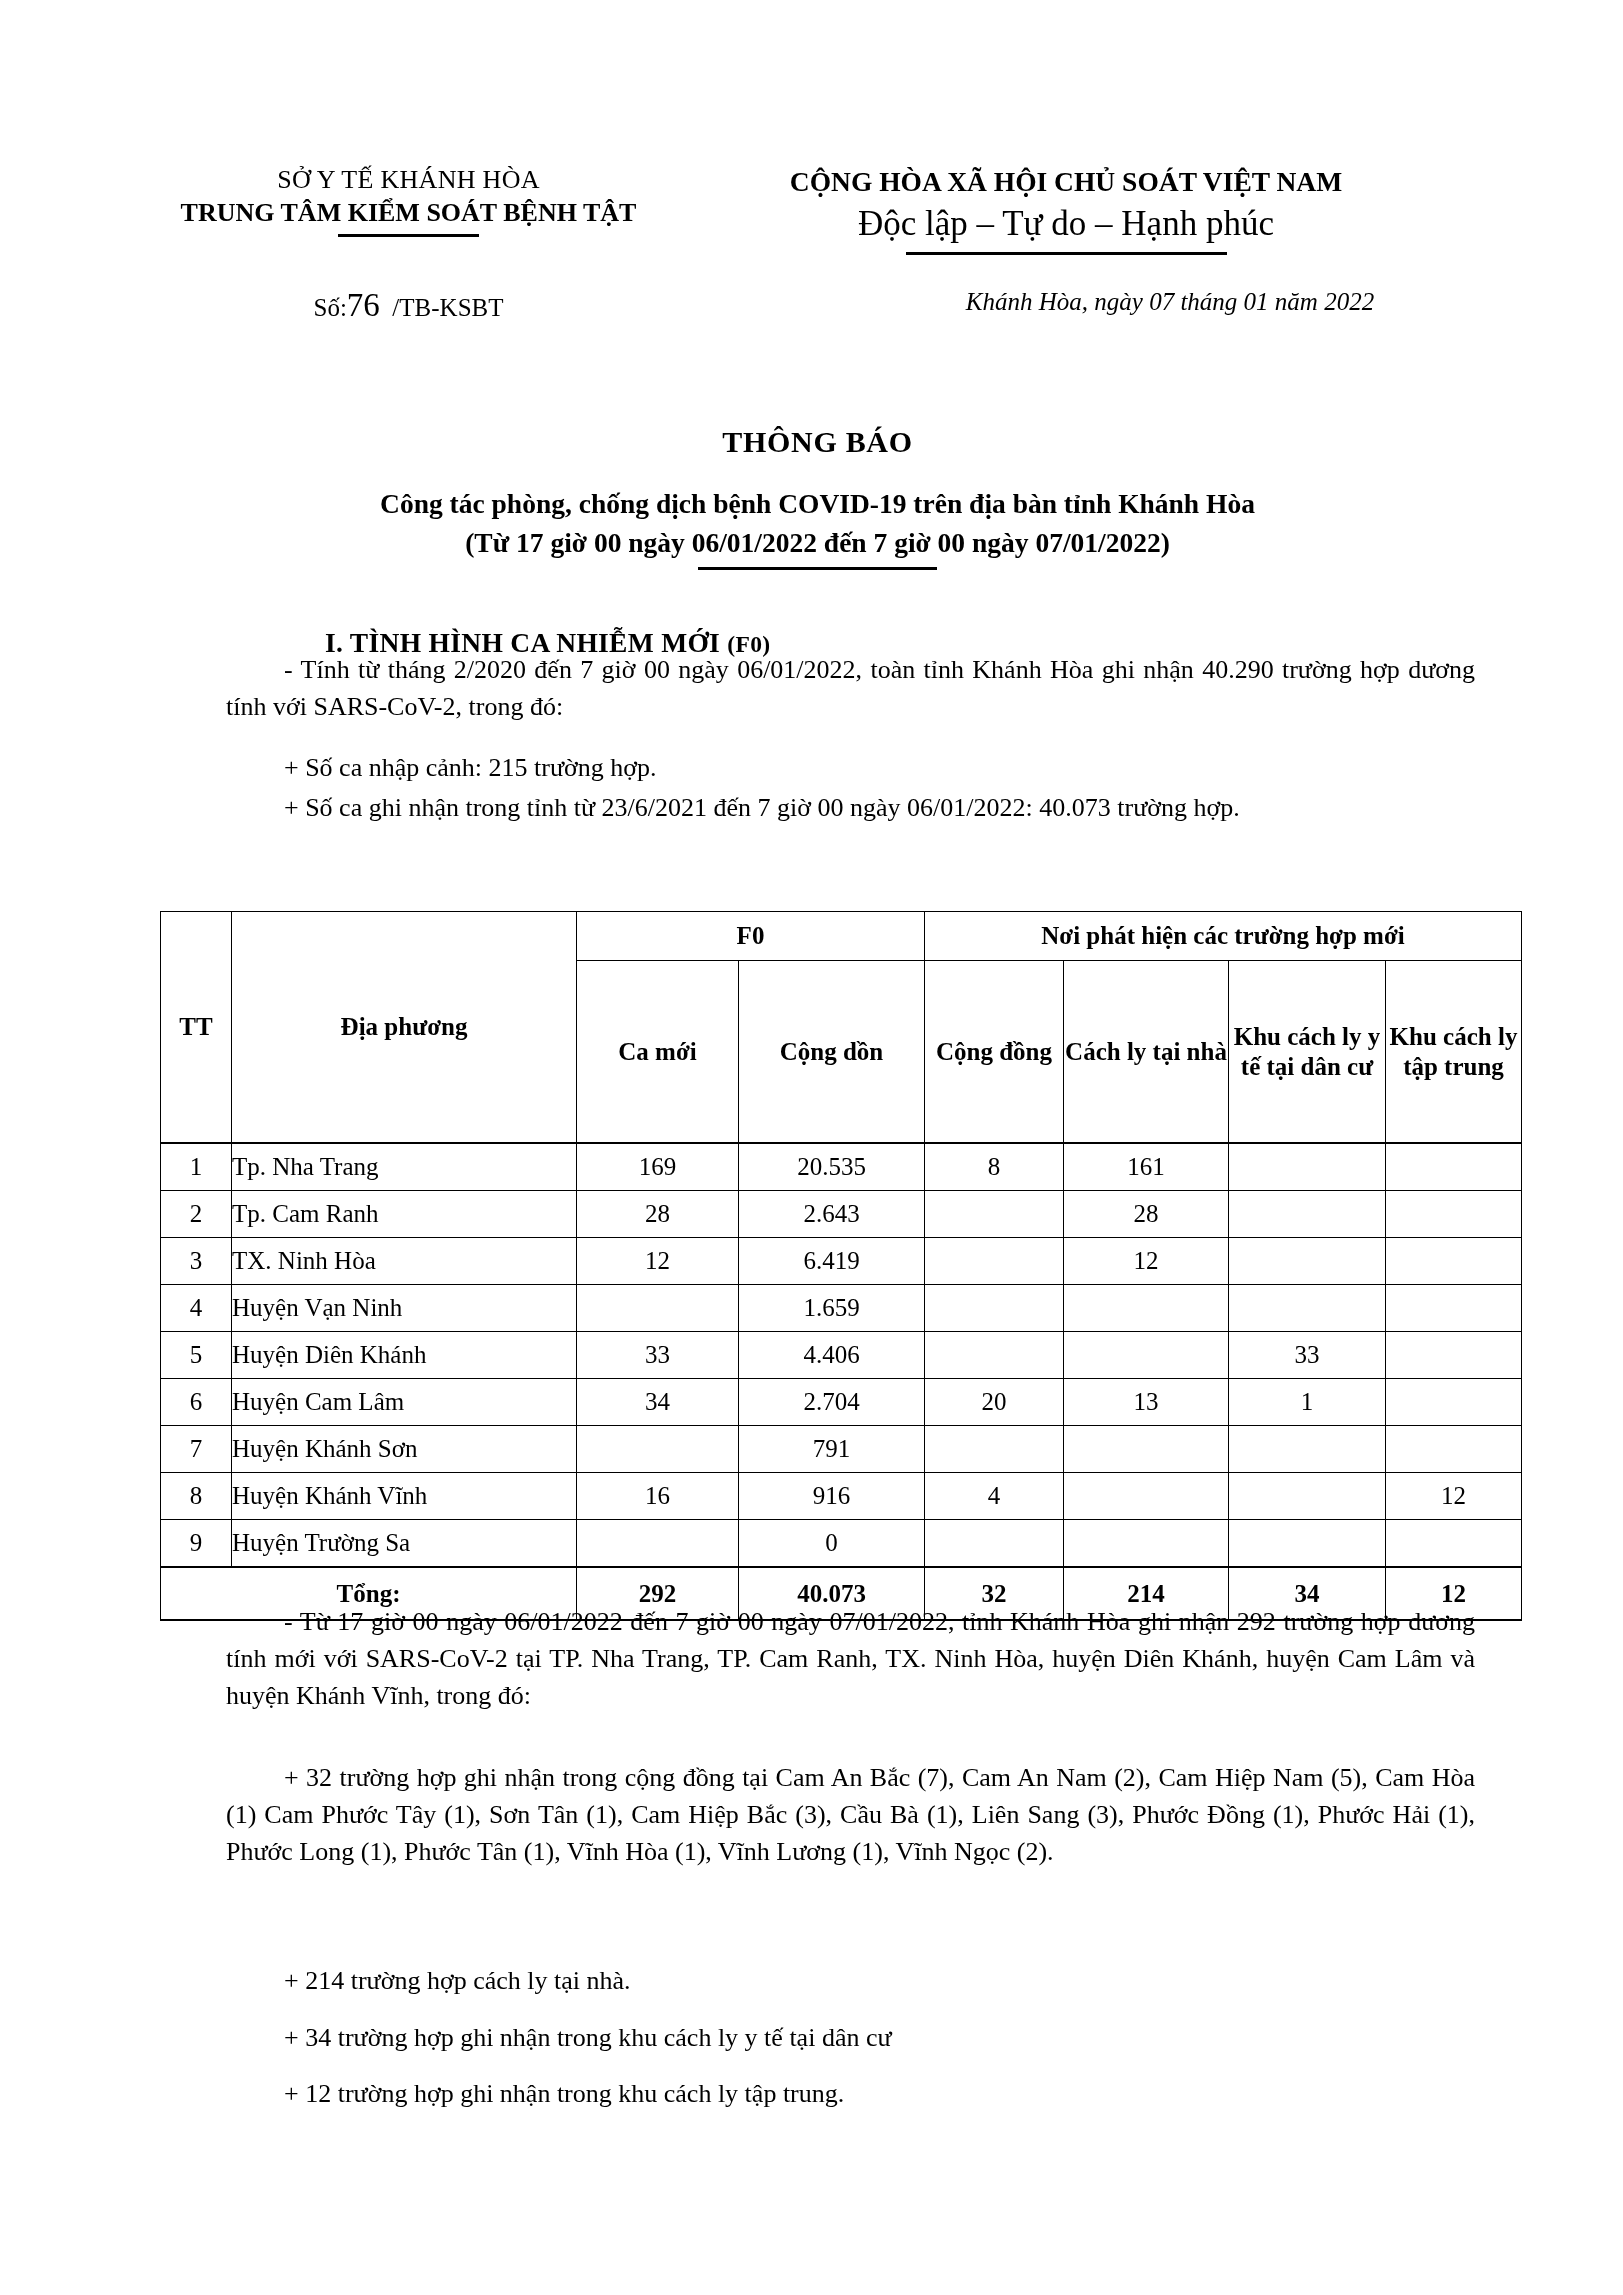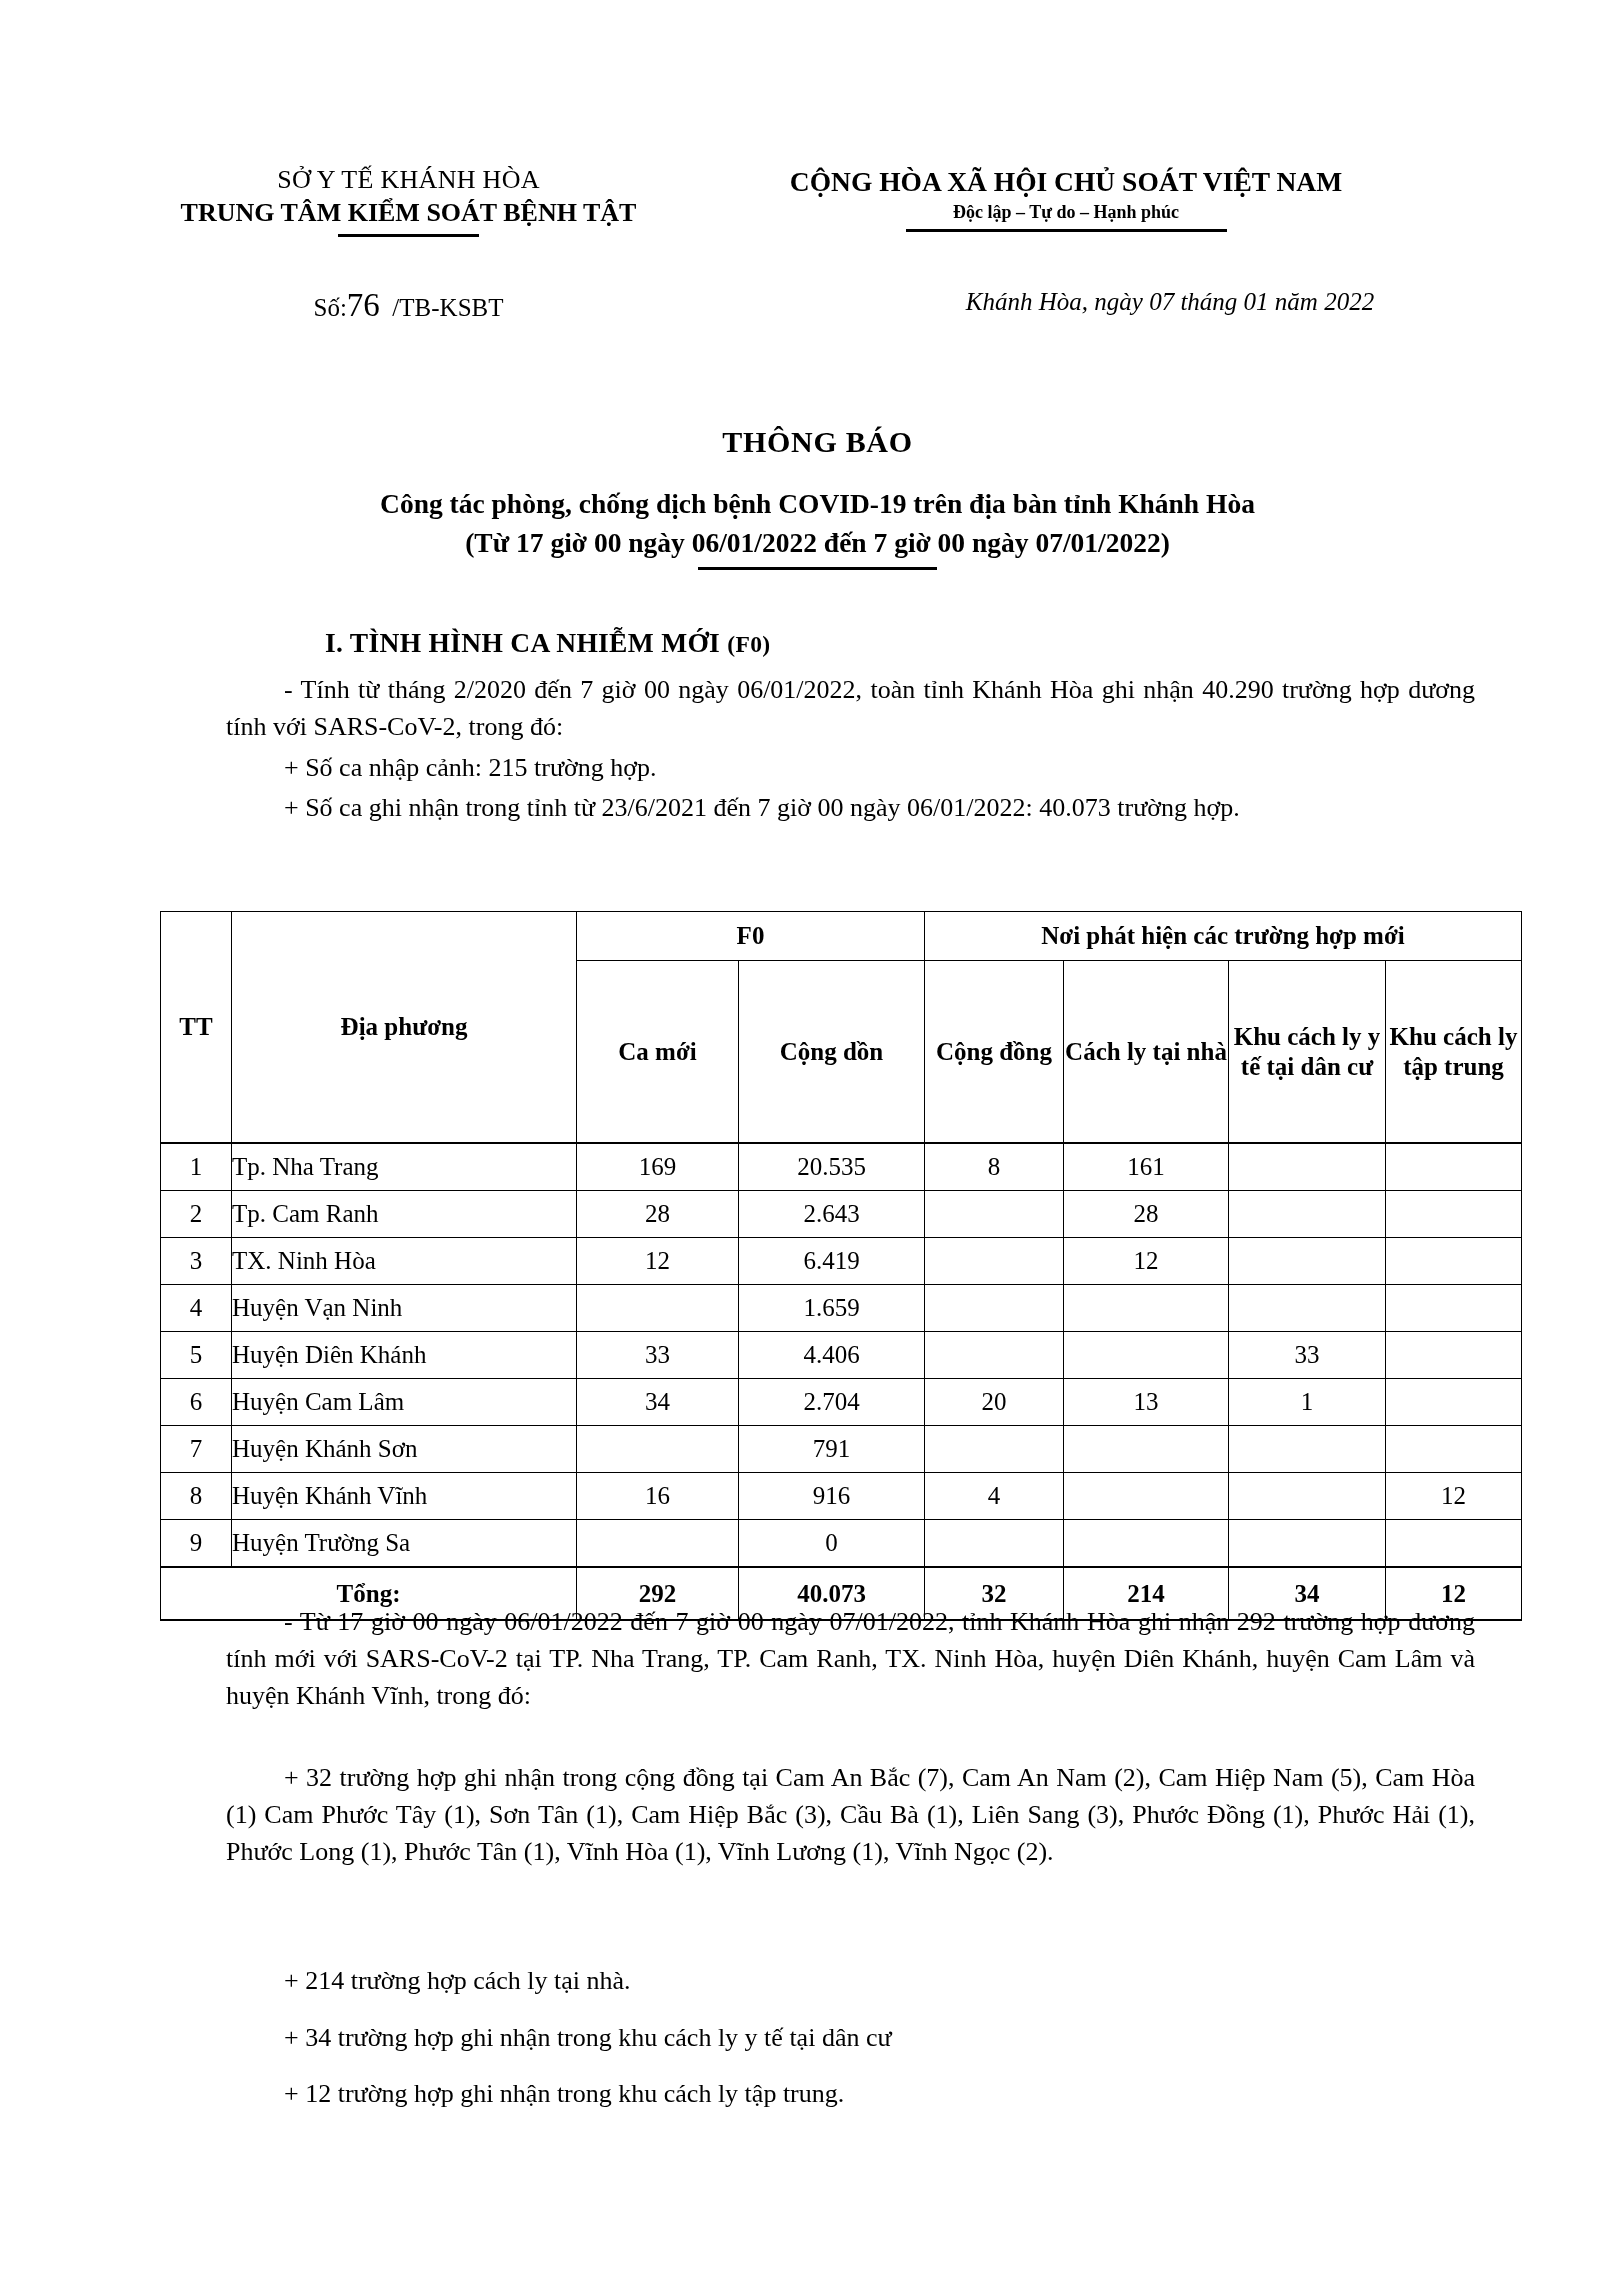--- a/index.html
+++ b/index.html
@@ -56,22 +56,22 @@
     line-height: 1.25;
     white-space: nowrap;
   }
   .nation-line1 {
     font-size: 27.5px;
     font-weight: bold;
     line-height: 1.3;
     white-space: nowrap;
   }
   .nation-line2 {
-    font-size: 18px;
-    font-weight: bold;
+    font-size: 35px;
+    font-weight: normal;
     line-height: 1.35;
     white-space: nowrap;
   }
   .rule-short {
     width: 141px;
     height: 2.6px;
     background: #000;
     margin: 5.2px auto 0 auto;
   }
   .rule-med {
@@ -154,21 +154,21 @@
     position: absolute;
     left: 226px;
     width: 1249px;
     font-size: 26px;
     line-height: 1.42;
     text-align: justify;
     text-justify: inter-word;
   }
   .para.indent { text-indent: 58px; }
 
-  .p1 { top: 672px; font-family: Liberation Serif, serif; }
+  .p1 { top: 652px; font-family: Liberation Serif, serif; }
   .p2 { top: 750px; }
   .p3 { top: 790px; }
 
   .lower-1 { top: 1604px; }
   .lower-2 { top: 1760px; }
   .lower-3 { top: 1963px; }
   .lower-4 { top: 2020px; }
   .lower-5 { top: 2076px; }
 
   

